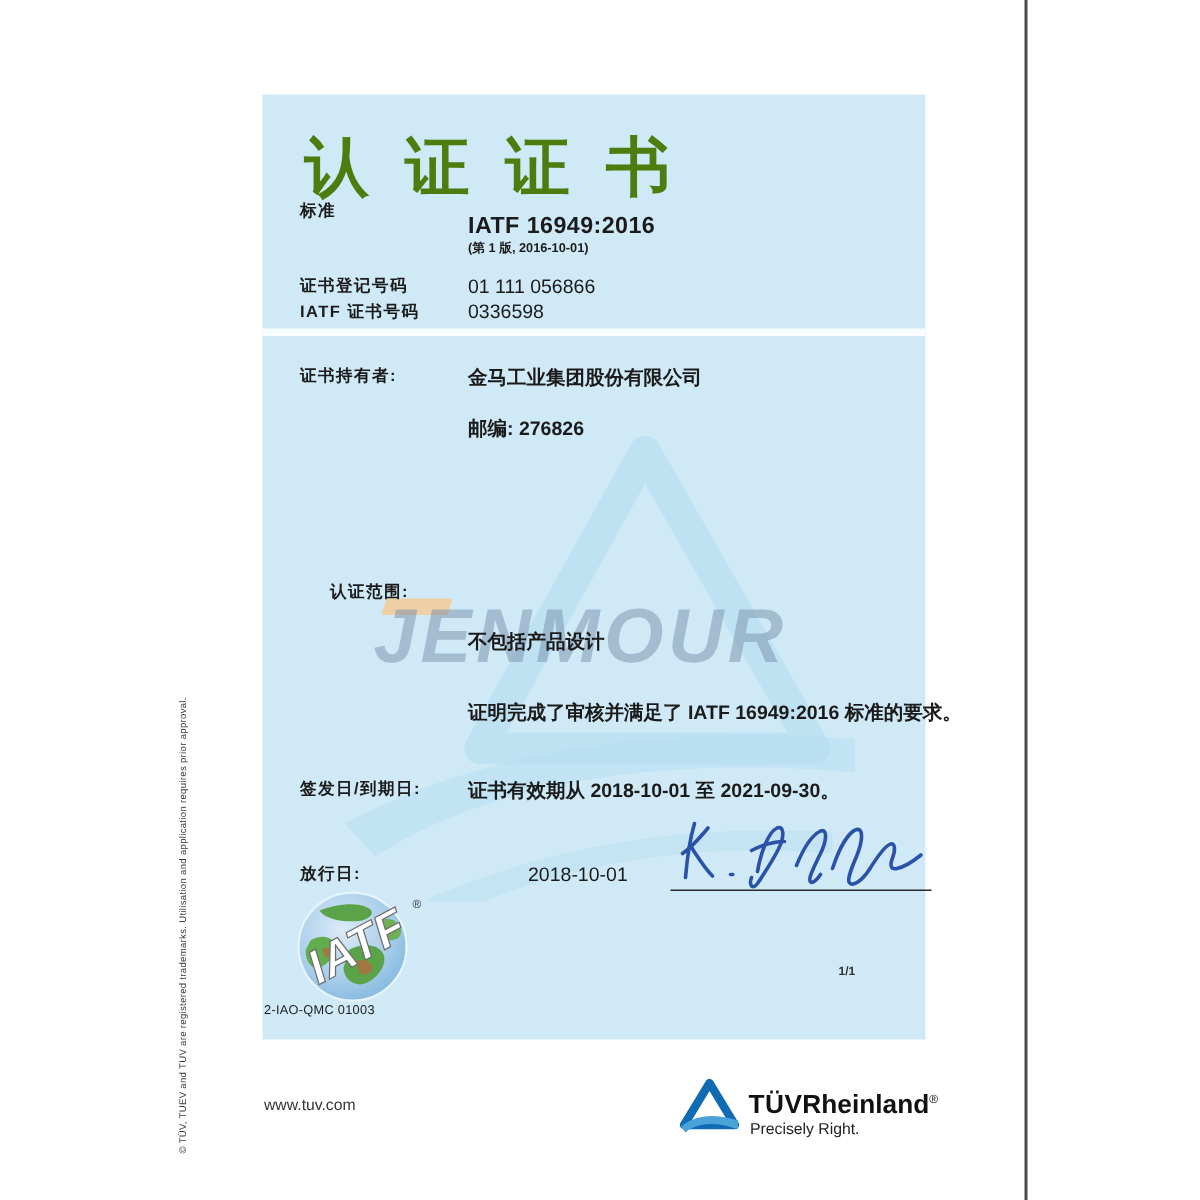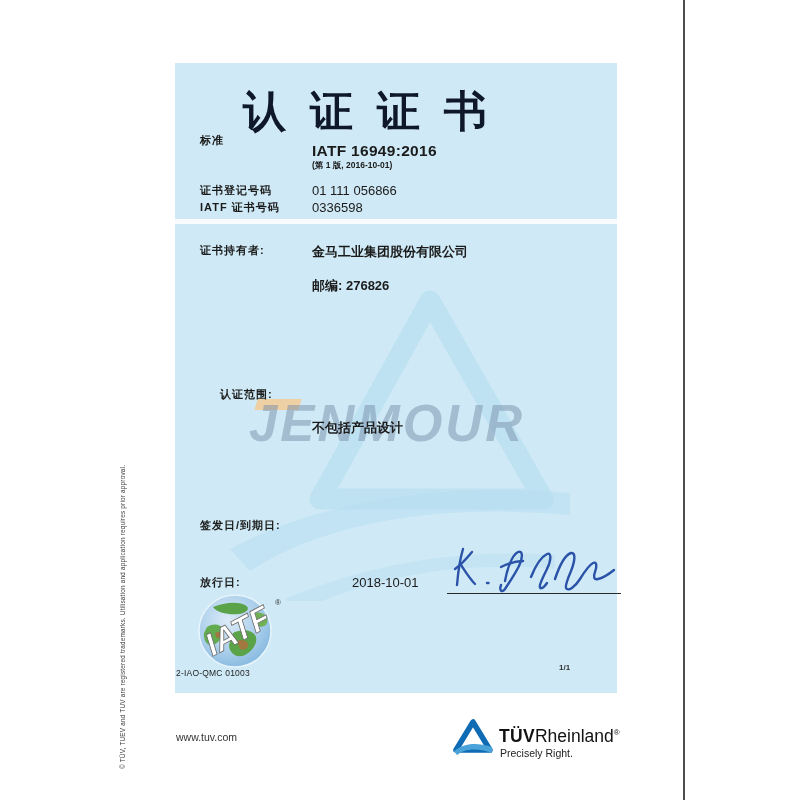--- a/index.html
+++ b/index.html
@@ -20,49 +20,49 @@
   .wm-triangle{left:50px;top:168px;width:365px;height:370px;pointer-events:none;}
 
   
   .wm-brand{
     left:74px;top:331px;font-size:51px;font-weight:800;font-style:italic;
     letter-spacing:3px;color:rgba(122,146,172,0.52);white-space:nowrap;
   }
   .wm-orange{left:81px;top:336px;width:44px;height:11px;background:#f2cd9b;transform:skewX(-18deg);opacity:.9;}
 
   .cert-title{
-    left:28px;top:20px;font-size:43px;font-weight:bold;color:#0f172a;
-    letter-spacing:6px;white-space:nowrap;margin-left:40px;
+    left:28px;top:20px;font-size:43px;font-weight:bold;color:#4d7c0f;
+    letter-spacing:6px;white-space:nowrap;
   }
 
   .lbl{left:25px;font-size:11px;font-weight:bold;letter-spacing:1px;white-space:nowrap;}
   .val{left:137px;font-size:13px;white-space:nowrap;}
   .bold{font-weight:bold;}
 
   .std-value{top:79px;font-size:15.5px;font-weight:bold;letter-spacing:.3px;}
   .std-edition{top:97px;font-size:8.5px;font-weight:bold;}
 
   .white-band{left:0;top:156px;width:442px;height:5px;background:rgba(255,255,255,0.85);}
 
   .scope-text{width:302px;white-space:normal;line-height:17px;font-weight:bold;}
 
   .sig-svg{left:268px;top:478px;width:180px;height:52px;}
   .sig-line{left:272px;top:530px;width:174px;height:1px;background:#2a2a2a;}
   .sig-block{left:252px;top:533px;width:194px;text-align:right;font-size:8px;line-height:10px;color:#222;}
 
   .iatf-logo{left:18px;top:530px;width:92px;height:76px;}
   .iatf-code{left:1px;top:605px;font-size:8.5px;letter-spacing:.2px;color:#1d1d1d;}
-  .page-num{left:384px;top:600px;font-size:8px;font-weight:bold;color:#333;}
+  .page-num{left:384px;top:580px;font-size:8px;font-weight:bold;color:#333;}
 
   
   .footer-url{left:176px;top:731px;font-size:10.5px;color:#333;}
   .tuv-logo-svg{left:452px;top:719px;width:42px;height:36px;}
   .tuv-brand{left:499px;top:726px;font-size:17.5px;color:#111;white-space:nowrap;}
   .tuv-brand .t-bold{font-weight:bold;letter-spacing:.3px;}
-  .tuv-brand .t-reg{font-weight:normal;}
+  .tuv-brand .t-reg{font-weight:bold;}
   .tuv-brand sup{font-size:8px;}
   .tuv-tagline{left:500px;top:747px;font-size:10.5px;color:#222;}
 
   
   .side-note{
     left:119px;top:769px;font-size:6.4px;color:#3a3a3a;white-space:nowrap;
     transform:rotate(-90deg);transform-origin:0 0;letter-spacing:.2px;
   }
 </style>
 </head>
@@ -97,22 +97,24 @@
   <div class="abs val" style="top:137px;">0336598</div>
 
   <div class="abs white-band"></div>
 
   <div class="abs lbl" style="top:180px;">证书持有者:</div>
   <div class="abs val bold" style="top:180px;">金马工业集团股份有限公司</div>
   <div class="abs val bold" style="top:214px;">邮编: 276826</div>
 
   <div class="abs lbl" style="top:324px;margin-left:20px;">认证范围:</div>
   <div class="abs val bold" style="top:356px;">不包括产品设计</div>
+  <div class="abs val bold" style="top:403px;">证明完成了审核并满足了 IATF 16949:2016 标准的要求。</div>
 
   <div class="abs lbl" style="top:455px;text-align:right;">签发日/到期日:</div>
+  <div class="abs val bold" style="top:455px;">证书有效期从 2018-10-01 至 2021-09-30。</div>
 
   <div class="abs lbl" style="top:512px;">放行日:</div>
   <div class="abs val" style="top:512px;margin-left:40px;">2018-10-01</div>
 
   <svg class="abs sig-svg" viewBox="0 0 180 52">
     <g fill="none" stroke="#2a52a8" stroke-width="2.4" stroke-linecap="round">
       <path d="M14 44 C15 32 17 18 20 8"></path>
       <path d="M12 28 C18 24 24 17 29 11"></path>
       <path d="M18 24 C22 30 27 38 32 43"></path>
       <path d="M44 42 l1.5 0"></path>

